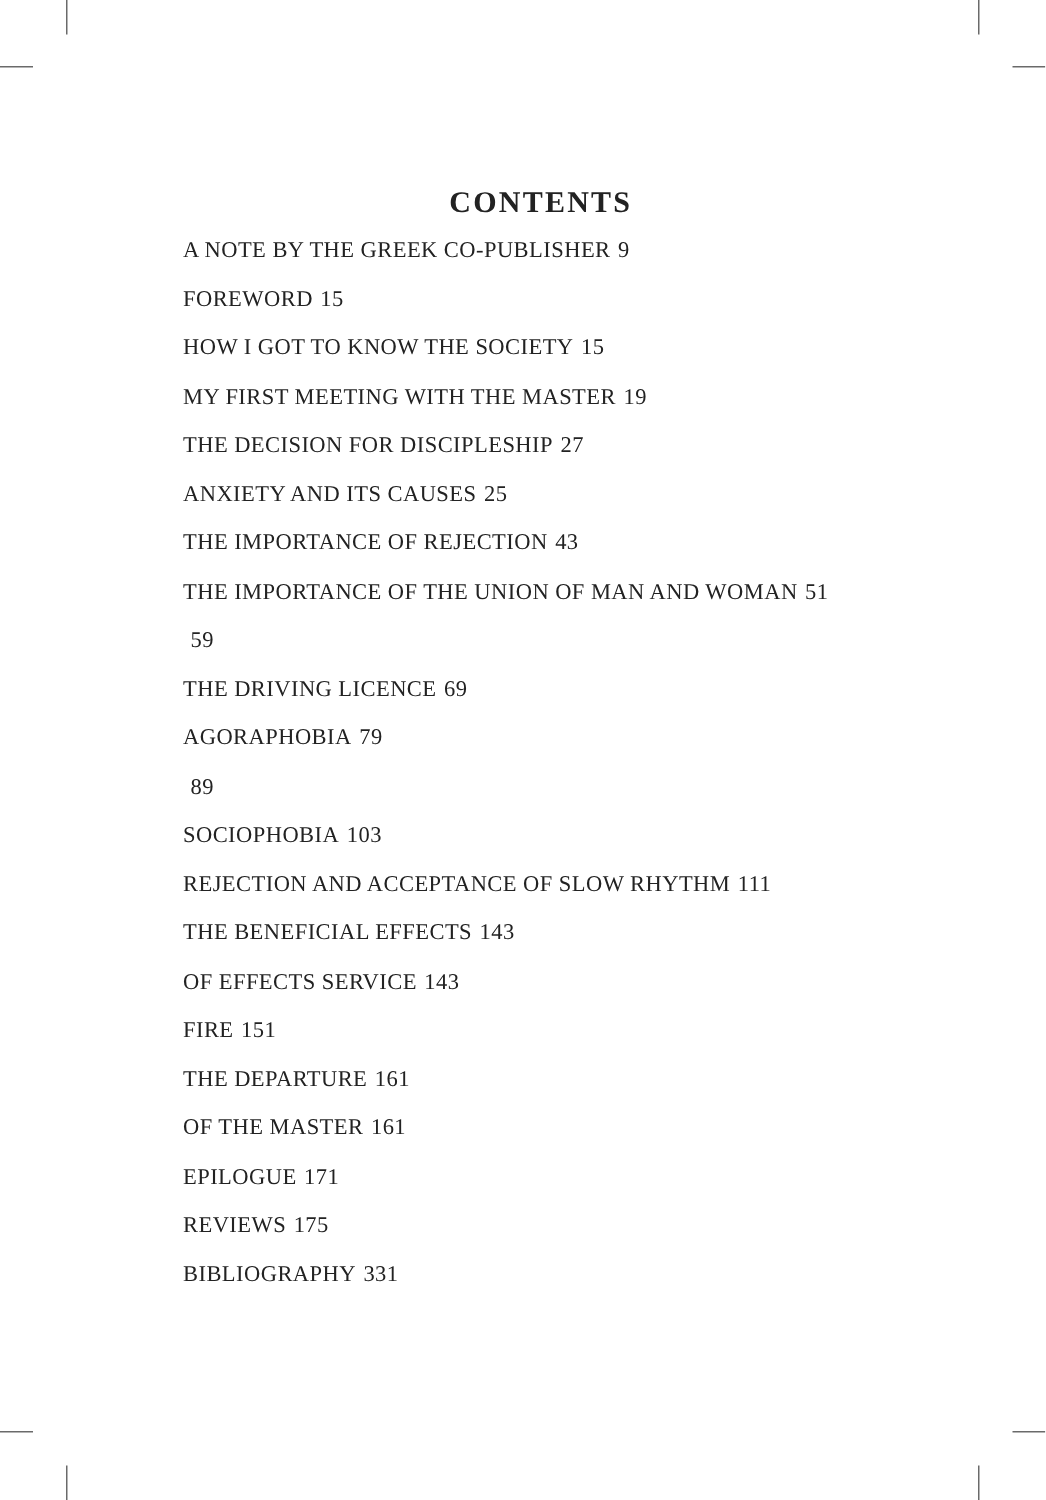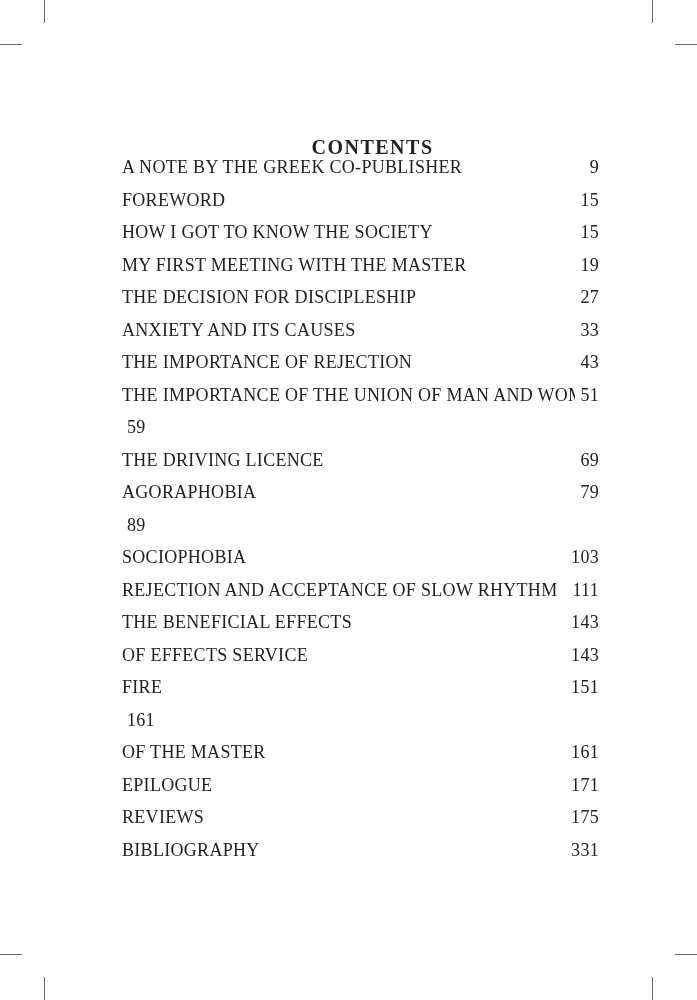--- a/index.html
+++ b/index.html
@@ -31,45 +31,45 @@
   .crop.h.bl { left: 0;     top: 954px; }
   .crop.h.br { left: 675px; top: 954px; }
 
   .content {
     position: absolute;
     left: 122px;
     top: 0;
     width: 477px;
   }
   .title {
-    margin: 12px;
+    margin: 0;
     position: absolute;
     top: 121px;
     left: 0;
     width: 100%;
     text-align: center;
     font-size: 20px;
     font-weight: bold;
     line-height: 28px;
     letter-spacing: 1.5px;
     color: var(--ink, #222222);
   }
   .toc {
     position: absolute;
     top: 151px;
     left: 0;
     width: 100%;
   }
   .toc-row {
     display: flex;
-    justify-content: space-between;
+    justify-content: flex-start;
     align-items: baseline;
     height: 32.5px;
     line-height: 32.5px;
-    font-size: 18px;
+    font-size: 15px;
     letter-spacing: 0.3px;
     color: var(--ink, #222222);
     white-space: nowrap;
   }
   .toc-row .label {
     white-space: nowrap;
     overflow: hidden;
   }
   .toc-row .pagenum {
     flex-shrink: 0;
@@ -109,21 +109,21 @@
         <div class="toc-row">
           <span class="label">MY FIRST MEETING WITH THE MASTER</span>
           <span class="pagenum">19</span>
         </div>
         <div class="toc-row">
           <span class="label">THE DECISION FOR DISCIPLESHIP</span>
           <span class="pagenum">27</span>
         </div>
         <div class="toc-row">
           <span class="label">ANXIETY AND ITS CAUSES</span>
-          <span class="pagenum">33</span>
+          <span class="pagenum">25</span>
         </div>
         <div class="toc-row">
           <span class="label">THE IMPORTANCE OF REJECTION</span>
           <span class="pagenum">43</span>
         </div>
         <div class="toc-row">
           <span class="label">THE IMPORTANCE OF THE UNION OF MAN AND WOMAN</span>
           <span class="pagenum">51</span>
         </div>
         <div class="toc-row">
@@ -154,20 +154,21 @@
         </div>
         <div class="toc-row">
           <span class="label">OF EFFECTS SERVICE</span>
           <span class="pagenum">143</span>
         </div>
         <div class="toc-row">
           <span class="label">FIRE</span>
           <span class="pagenum">151</span>
         </div>
         <div class="toc-row">
+          <span class="label">THE DEPARTURE</span>
           <span class="pagenum">161</span>
         </div>
         <div class="toc-row">
           <span class="label">OF THE MASTER</span>
           <span class="pagenum">161</span>
         </div>
         <div class="toc-row">
           <span class="label">EPILOGUE</span>
           <span class="pagenum">171</span>
         </div>

